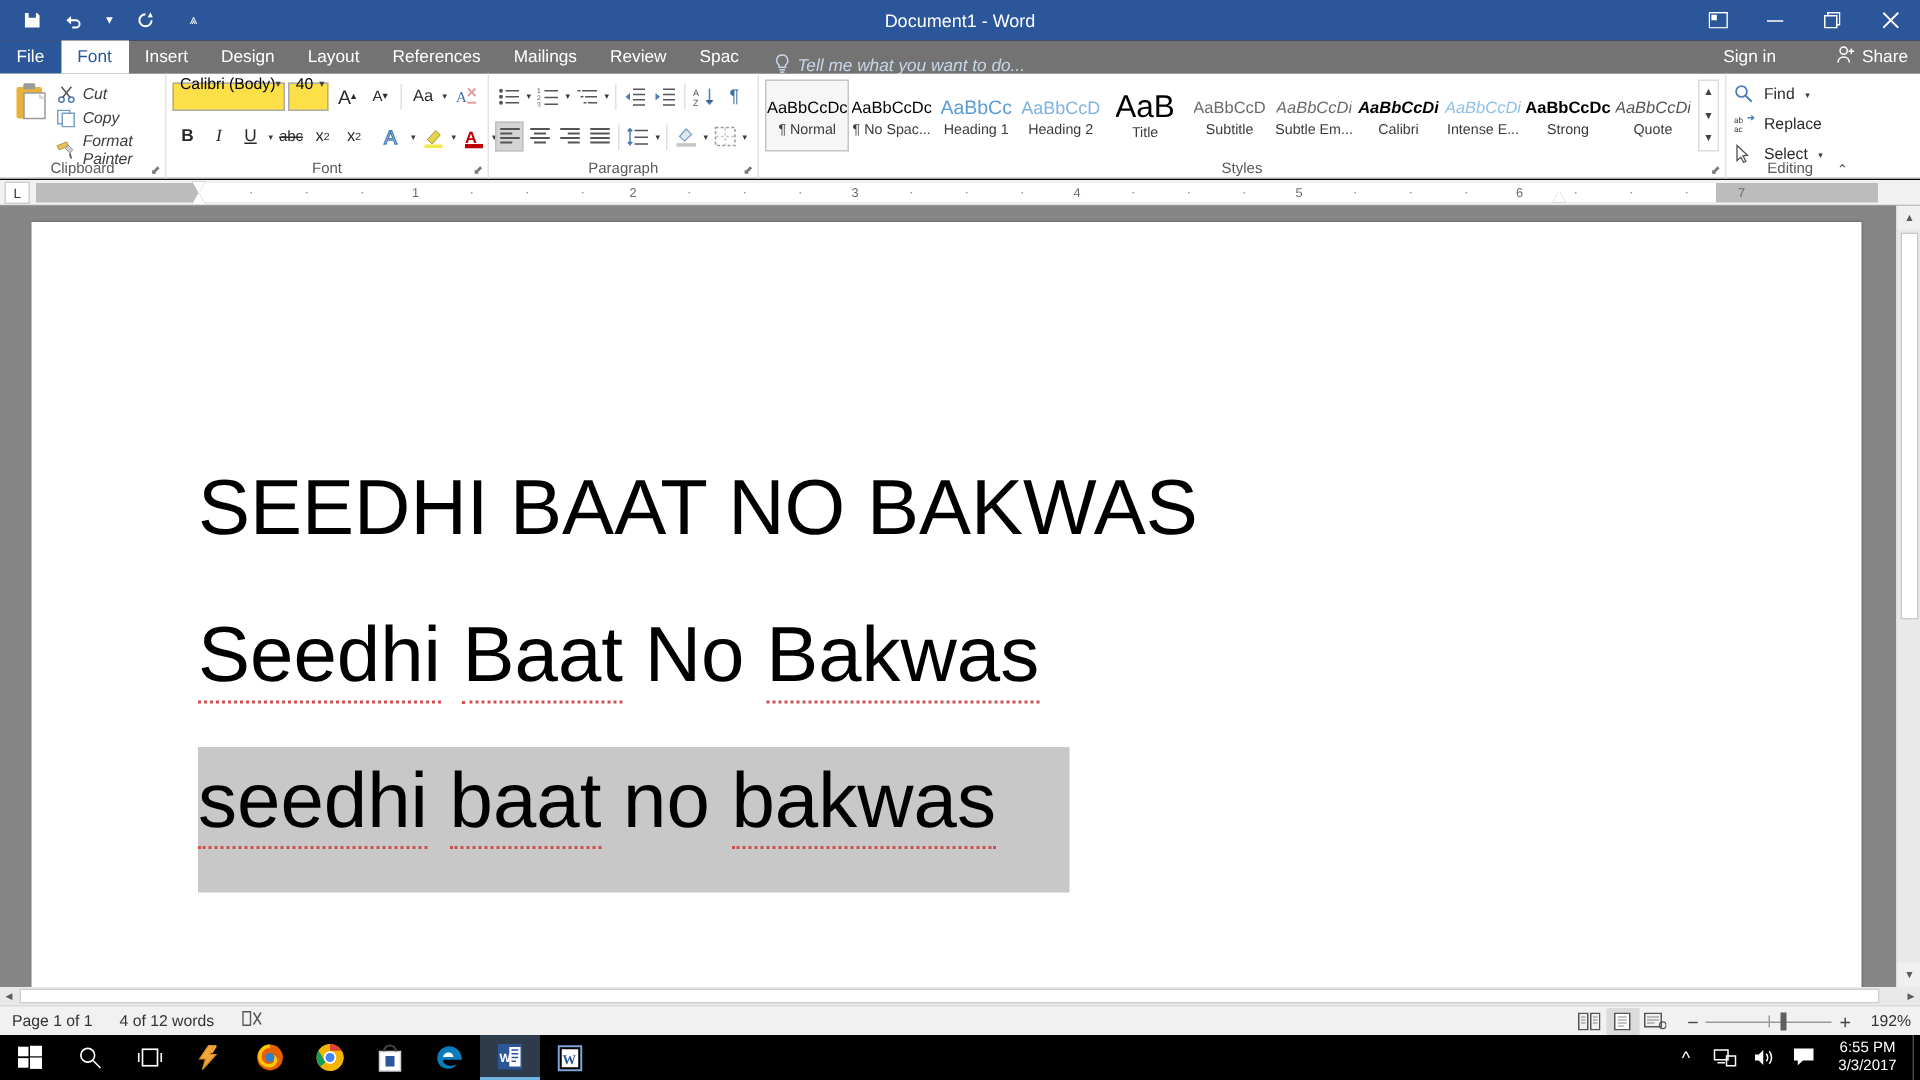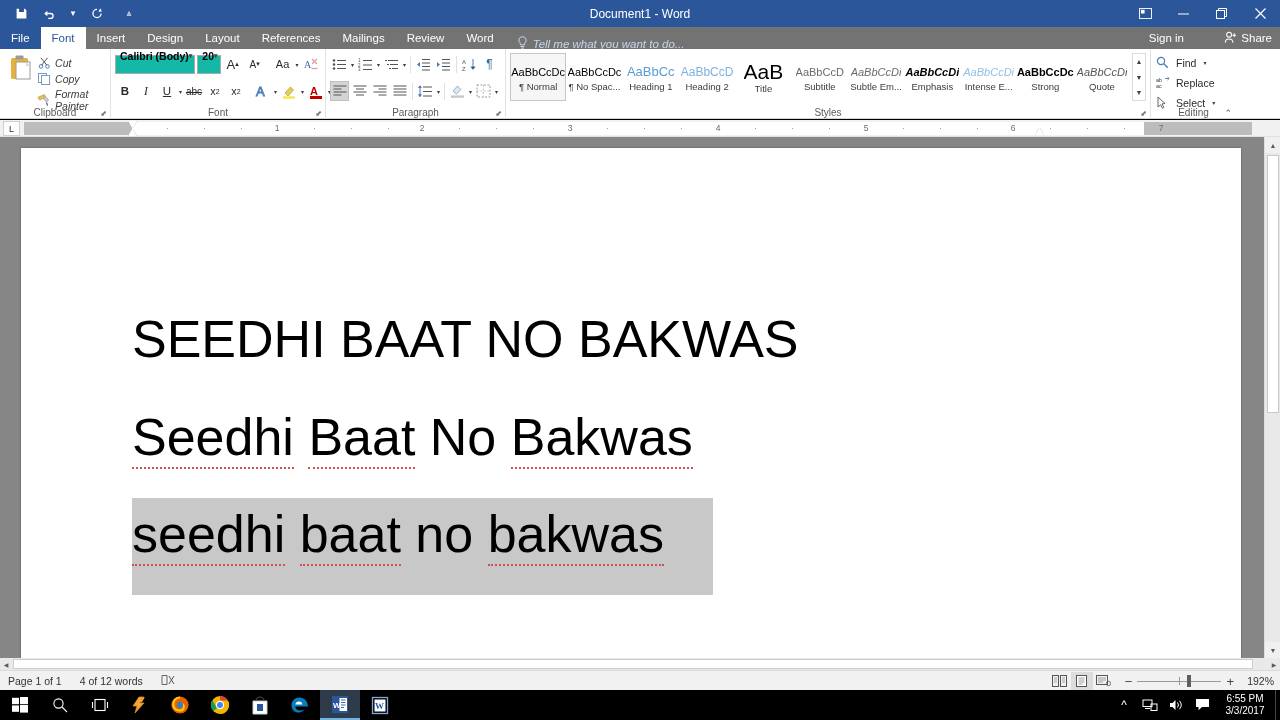--- a/index.html
+++ b/index.html
@@ -90,23 +90,23 @@
   .paste-caret { font-size: 7px; color: #3b3b3b; line-height: 6px; }
   .clip-items { display: flex; flex-direction: column; justify-content: flex-start; padding-top: 4px; gap: 3px; }
   .clip-item { display: flex; align-items: center; gap: 4px; font-size: 10.5px; color: #3b3b3b; font-style: italic; }
   .clip-item .ci { width: 14px; height: 13px; display: inline-flex; align-items: center; justify-content: center; }
 
   
   .g-font { width: 215px; }
   .font-row1 { display: flex; align-items: center; gap: 2px; height: 22px; margin-top: 1px; }
   .font-row2 { display: flex; align-items: center; gap: 1px; height: 22px; margin-top: 5px; }
   .combo {
-    height: 19px; border: 1px solid #ababab; background: #14b8a6;
+    height: 19px; border: 1px solid #ababab; background: #fde047;
     display: flex; align-items: center; justify-content: space-between;
-    font-size: 10.5px; color: #000; padding: 0 2px 16px 4px; font-weight: bold;
+    font-size: 10.5px; color: #000; padding: 0 2px 16px 4px;
   }
   .combo.fontname { width: 82px; }
   .combo.fontsize { width: 38px; }
   .combo .cv { overflow: hidden; white-space: nowrap; }
   .combo .cc { font-size: 7px; color: #444; }
   .fbtn {
     min-width: 20px; height: 20px; display: inline-flex; align-items: center; justify-content: center;
     font-size: 11.5px; color: #2a2a2a; padding: 0 2px;
   }
   .fbtn.bold { font-weight: bold; }
@@ -308,21 +308,21 @@
   <div class="tabsrow">
     <div class="tabs">
       <div class="tab file">File</div>
       <div class="tab active">Font</div>
       <div class="tab">Insert</div>
       <div class="tab">Design</div>
       <div class="tab">Layout</div>
       <div class="tab">References</div>
       <div class="tab">Mailings</div>
       <div class="tab">Review</div>
-      <div class="tab">Word</div>
+      <div class="tab">Spac</div>
       <div class="tellme">
         <span class="bulb">
           <svg width="11" height="13" viewBox="0 0 11 13">
               <path d="M5.5 0.7a3.6 3.6 0 0 0-2.2 6.5v1.6h4.4V7.2A3.6 3.6 0 0 0 5.5 0.7z" fill="none" stroke="#c7d6ea" stroke-width="1"></path>
               <rect x="3.6" y="10" width="3.8" height="1" fill="#c7d6ea"></rect>
               <rect x="4.1" y="11.6" width="2.8" height="1" fill="#c7d6ea"></rect>
             </svg>
         </span>
         <span>Tell me what you want to do...</span>
       </div>
@@ -390,21 +390,21 @@
       <div class="dialog-launcher">⬋</div>
     </div>
 
     <div class="group g-font">
       <div class="font-row1">
         <div class="combo fontname">
           <span class="cv">Calibri (Body)</span>
           <span class="cc">▾</span>
         </div>
         <div class="combo fontsize">
-          <span class="cv">20</span>
+          <span class="cv">40</span>
           <span class="cc">▾</span>
         </div>
         <div class="fbtn" style="font-size:13px;">A<sup style="font-size:7px;">▴</sup></div>
         <div class="fbtn" style="font-size:10px;">A<sup style="font-size:7px;">▾</sup></div>
         <div class="sep-v"></div>
         <div class="fbtn" style="font-size:11px;">Aa</div>
         <div class="mini-caret">▾</div>
         <div class="fbtn">
           <svg width="15" height="14" viewBox="0 0 15 14">
               <text x="0" y="11" font-size="10" fill="#3a6ea5" font-family="Liberation Serif, serif">A</text>
@@ -570,21 +570,21 @@
         <div class="style-item">
           <span class="style-prev" style="color:#6b6b6b;">AaBbCcD</span>
           <span class="style-name">Subtitle</span>
         </div>
         <div class="style-item">
           <span class="style-prev" style="font-style:italic;color:#6b6b6b;">AaBbCcDi</span>
           <span class="style-name">Subtle Em...</span>
         </div>
         <div class="style-item">
           <span class="style-prev" style="font-style:italic;font-weight:bold;">AaBbCcDi</span>
-          <span class="style-name">Emphasis</span>
+          <span class="style-name">Calibri</span>
         </div>
         <div class="style-item">
           <span class="style-prev" style="font-style:italic;color:#8fc0e8;">AaBbCcDi</span>
           <span class="style-name">Intense E...</span>
         </div>
         <div class="style-item">
           <span class="style-prev" style="font-weight:bold;">AaBbCcDc</span>
           <span class="style-name">Strong</span>
         </div>
         <div class="style-item">

